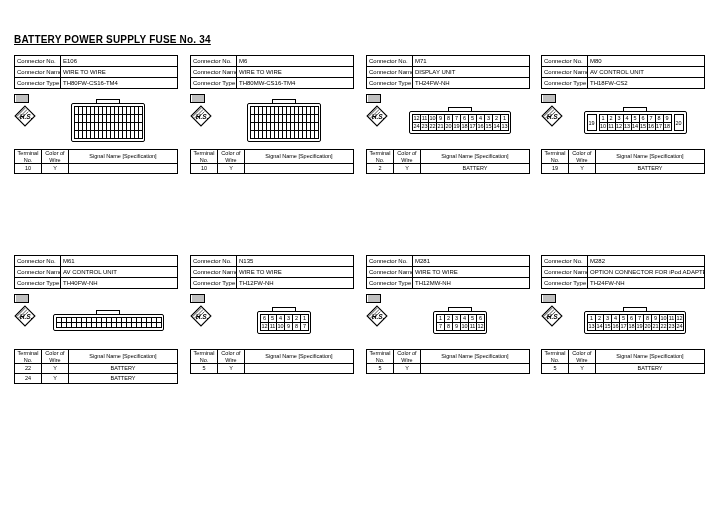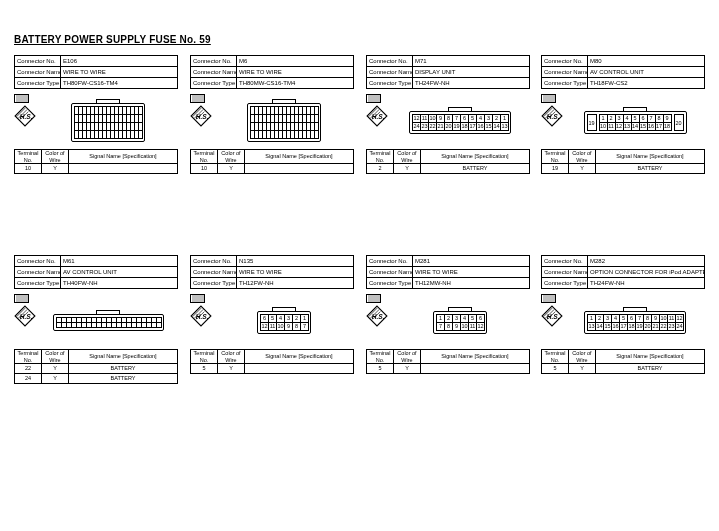--- a/index.html
+++ b/index.html
@@ -69,21 +69,21 @@
       <polygon points="10,1 19,10 10,19 1,10" fill="#fff" stroke="#000" stroke-width="1"></polygon>
       <path d="M3,8 L8,3 M2.5,10.5 L10.5,2.5 M4,12 L12,4 M6,13 L13,6" stroke="#000" stroke-width="0.6"></path>
     </g>
     <g id="hatch-shape">
       <rect x="0.5" y="0.5" width="14" height="8" fill="#fff" stroke="#000" stroke-width="1"></rect>
       <path d="M3,0.5 V8.5 M5,0.5 V8.5 M7,0.5 V8.5 M9,0.5 V8.5 M11,0.5 V8.5 M13,0.5 V8.5" stroke="#000" stroke-width="0.5"></path>
     </g>
   </defs>
 </svg>
 
-<h1 class="page-title">BATTERY POWER SUPPLY FUSE No. 59</h1>
+<h1 class="page-title">BATTERY POWER SUPPLY FUSE No. 34</h1>
 
 <section class="block" style="left:14px;top:55px">
   <table class="info">
       <tbody>
     <tr>
           <td class="lbl">Connector No.</td>
         <td class="val">E106</td>
         </tr>
     <tr>
           <td class="lbl">Connector Name</td>

